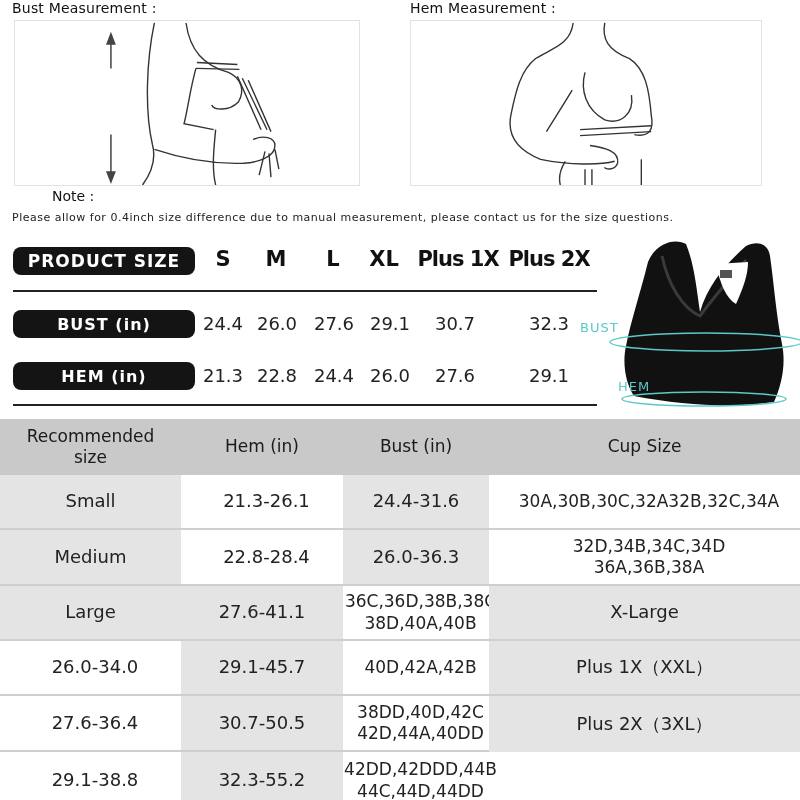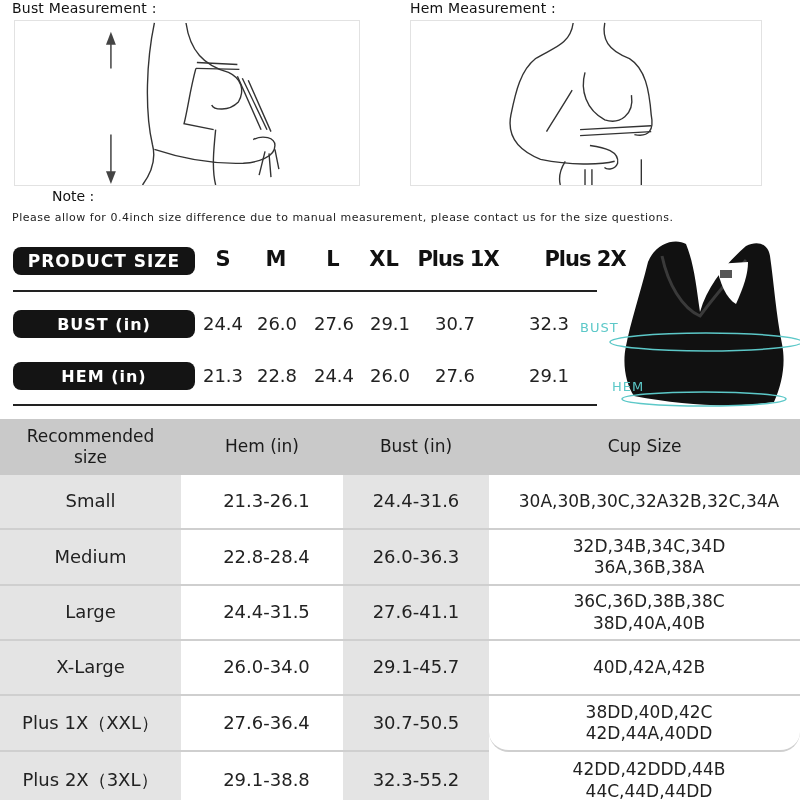--- a/index.html
+++ b/index.html
@@ -83,21 +83,21 @@
 
 <div class="abs note-title" style="left:8px; top:188px;margin-left:44px;">Note :</div>
 <div class="abs note-text" style="left:12px; top:211px;">Please allow for 0.4inch size difference due to manual measurement, please contact us for the size questions.</div>
 
 <div class="abs pill" style="left:13px; top:247px; width:182px; height:28px; font-size:17px;">PRODUCT SIZE</div>
 <div class="abs size-head" style="left:203px; top:247px; width:40px;">S</div>
 <div class="abs size-head" style="left:256px; top:247px; width:40px;">M</div>
 <div class="abs size-head" style="left:313px; top:247px; width:40px;">L</div>
 <div class="abs size-head" style="left:361px; top:247px; width:46px;">XL</div>
 <div class="abs size-head" style="left:412px; top:247px; width:92px; letter-spacing:-1px;">Plus 1X</div>
-<div class="abs size-head" style="left:502px; top:247px; width:94px; letter-spacing:-1px;margin-left:36px;">Plus 2X</div>
+<div class="abs size-head" style="left:502px; top:247px; width:94px; letter-spacing:-1px;">Plus 2X</div>
 
 <div class="abs hr" style="left:13px; top:290px; width:584px;"></div>
 
 <div class="abs pill" style="left:13px; top:310px; width:182px; height:28px; font-size:16px;">BUST (in)</div>
 <div class="abs val" style="left:200px; top:313px; width:46px;">24.4</div>
 <div class="abs val" style="left:254px; top:313px; width:46px;">26.0</div>
 <div class="abs val" style="left:311px; top:313px; width:46px;">27.6</div>
 <div class="abs val" style="left:367px; top:313px; width:46px;">29.1</div>
 <div class="abs val" style="left:432px; top:313px; width:46px;">30.7</div>
 <div class="abs val" style="left:526px; top:313px; width:46px;">32.3</div>
@@ -115,21 +115,21 @@
 <div class="abs" style="left:596px; top:234px; width:204px; height:178px;">
   <svg viewBox="0 0 204 178" width="204" height="178">
     <path d="M52 28 C 60 8, 80 4, 90 10 C 98 30, 100 50, 104 78 C 112 50, 132 28, 150 12 C 162 6, 172 10, 174 22 C 178 50, 180 80, 186 110 C 190 130, 186 150, 178 168 C 140 174, 90 172, 38 162 C 30 150, 26 130, 30 112 C 34 90, 44 60, 52 28 Z" fill="#111"></path>
     <path d="M66 22 C 72 50, 86 74, 104 82 C 120 60, 138 40, 150 26" fill="none" stroke="#3a3a3a" stroke-width="3"></path>
     <path d="M120 30 C 124 50, 130 64, 140 70 C 148 52, 152 40, 152 28 Z" fill="#fff"></path>
     <rect x="124" y="36" width="12" height="8" fill="#555"></rect>
     <ellipse cx="110" cy="108" rx="96" ry="9" fill="none" stroke="#5cc8c8" stroke-width="1.5"></ellipse>
     <ellipse cx="108" cy="165" rx="82" ry="7" fill="none" stroke="#5cc8c8" stroke-width="1.5"></ellipse>
   </svg>
   <div class="abs teal-label" style="left:-16px; top:86px;">BUST</div>
-  <div class="abs teal-label" style="left:16px; top:145px;">HEM</div>
+  <div class="abs teal-label" style="left:22px; top:145px;">HEM</div>
 </div>
 
 <div class="grid-table">
   <div class="cell hd" style="padding:0 10px;">Recommended size</div>
   <div class="cell hd">Hem (in)</div>
   <div class="cell hd">Bust (in)</div>
   <div class="cell hd">Cup Size</div>
 
   <div class="cell c-gray">Small</div>
   <div class="cell c-white">21.3-26.1</div>
@@ -141,38 +141,37 @@
 
   <div class="cell c-gray">Medium</div>
   <div class="cell c-white">22.8-28.4</div>
   <div class="cell c-gray">26.0-36.3</div>
   <div class="cell c-white cup" style="flex-direction:column;">
     <span>32D,34B,34C,34D</span>
     <span>36A,36B,38A</span>
   </div>
 
   <div class="cell c-gray">Large</div>
-  <div class="cell c-white">24.4-31.5</div>
   <div class="cell c-gray">27.6-41.1</div>
   <div class="cell c-white cup" style="flex-direction:column;">
     <span>36C,36D,38B,38C</span>
     <span>38D,40A,40B</span>
   </div>
 
   <div class="cell c-gray">X-Large</div>
   <div class="cell c-white">26.0-34.0</div>
   <div class="cell c-gray">29.1-45.7</div>
   <div class="cell c-white cup" style="flex-direction:column;">
     <span>40D,42A,42B</span>
   </div>
 
   <div class="cell c-gray">Plus 1X（XXL）</div>
   <div class="cell c-white">27.6-36.4</div>
   <div class="cell c-gray">30.7-50.5</div>
-  <div class="cell c-white cup" style="flex-direction:column;border-radius:20px;">
+  <div class="cell c-white cup" style="flex-direction:column;">
     <span>38DD,40D,42C</span>
     <span>42D,44A,40DD</span>
   </div>
 
   <div class="cell c-gray" style="border-bottom:none;">Plus 2X（3XL）</div>
   <div class="cell c-white" style="border-bottom:none;">29.1-38.8</div>
   <div class="cell c-gray" style="border-bottom:none;">32.3-55.2</div>
   <div class="cell c-white cup" style="flex-direction:column; border-bottom:none;">
     <span>42DD,42DDD,44B</span>
     <span>44C,44D,44DD</span>

